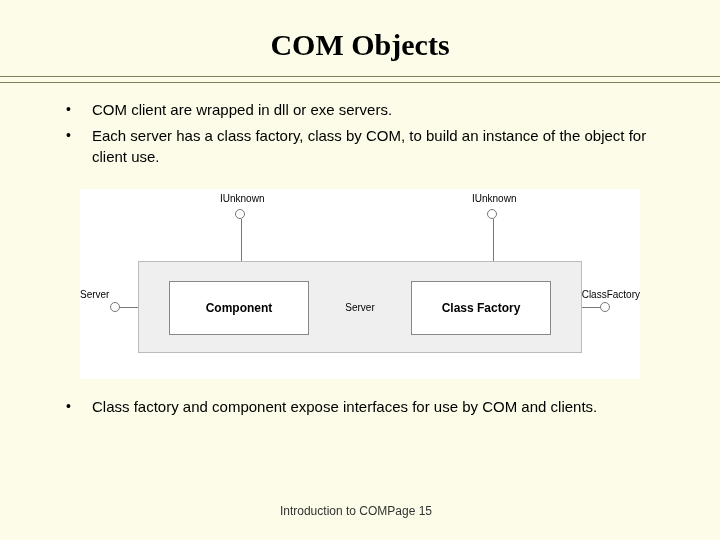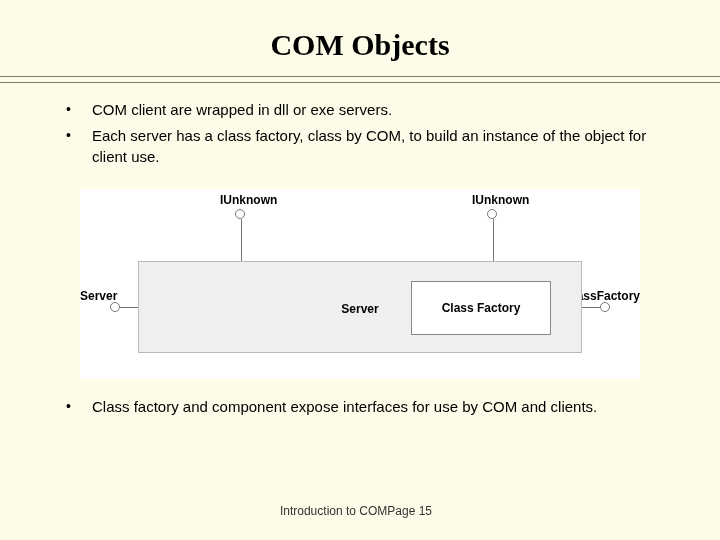--- a/index.html
+++ b/index.html
@@ -44,22 +44,22 @@
   .diagram {
     margin: 22px auto 18px auto;
     width: 560px;
     height: 190px;
     position: relative;
     background: #fff;
   }
   .d-label {
     position: absolute;
     font-family: Arial, sans-serif;
-    font-size: 12px;
-    font-weight: bold;
+    font-size: 10px;
+    font-weight: normal;
     color: #000;
   }
   .lolli {
     position: absolute;
   }
   .lolli .stem-v {
     position: absolute; width: 1px; background: #777; left: 50%; top: 10px; bottom: 0;
   }
   .lolli .stem-h-l {
     position: absolute; height: 1px; background: #777; left: 0; right: 10px; top: 50%;
@@ -132,20 +132,23 @@
       <div class="circle" style="left:0; top:-5px;"></div>
       <div class="stem-h-r"></div>
     </div>
 
     <div class="lolli" style="right:30px; top:118px; width:60px; height:1px;">
       <div class="circle" style="right:0; top:-5px;"></div>
       <div class="stem-h-l"></div>
     </div>
 
     <div class="server-box">
+      <div class="inner-box" style="left:30px; top:19px;">
+        <span>Component</span>
+      </div>
       <div class="d-label" style="left:50%; top:40px; transform:translateX(-50%);">Server</div>
       <div class="inner-box" style="right:30px; top:19px;">
         <span>Class Factory</span>
       </div>
     </div>
 
   </div>
 
   <ul class="bullets">
     <li>Class factory and component expose interfaces for use by COM and clients.</li>

